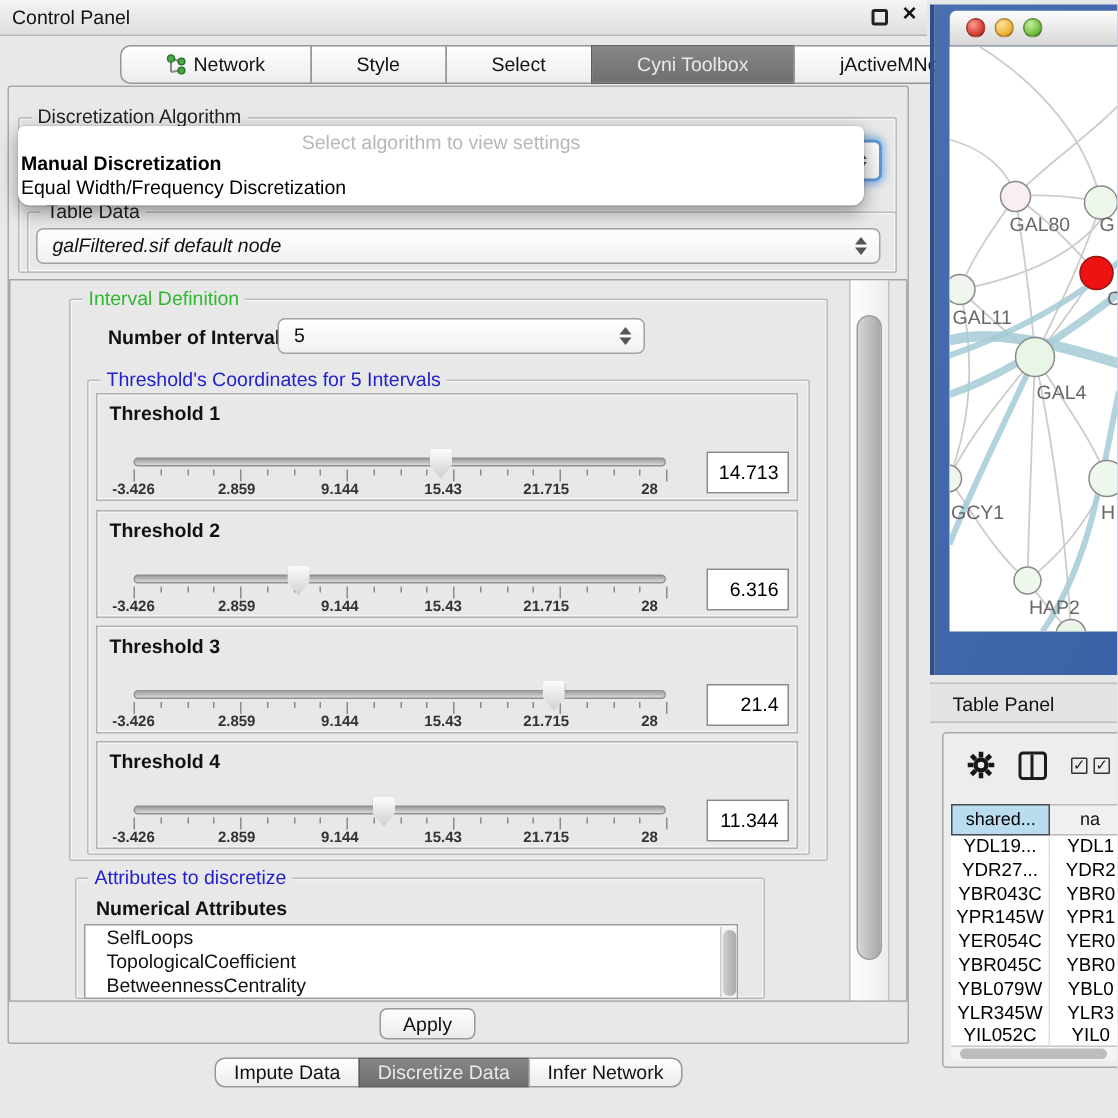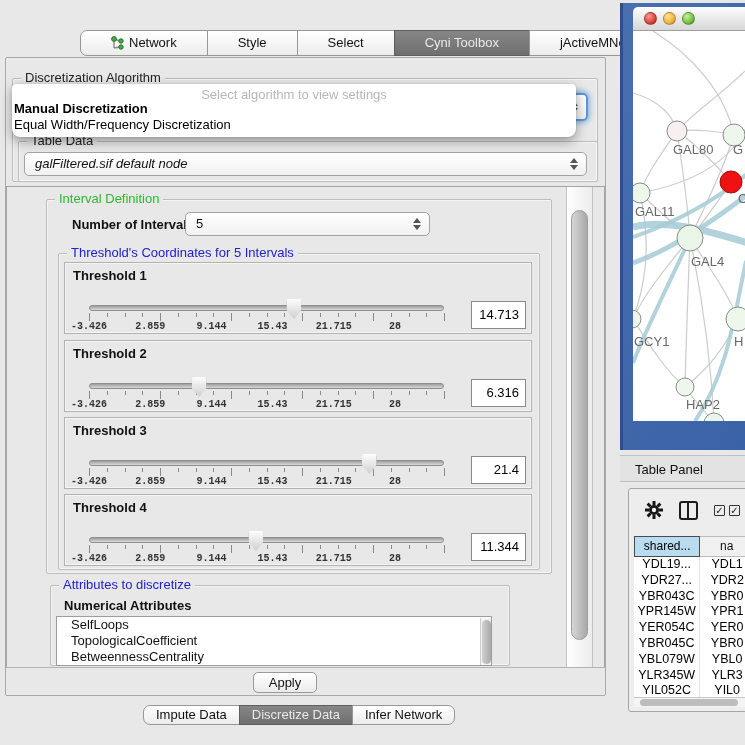--- a/index.html
+++ b/index.html
@@ -59,21 +59,21 @@
   .tpanel .tlabel { position:absolute; left:8px; top:5px; font-size:13px; font-weight:bold; color:#111; }
   .trackwrap { position:absolute; left:24px; top:39px; width:355px; height:20px; }
   .track { position:absolute; left:0; right:0; top:3px; height:6px; border-radius:3px;
     background:linear-gradient(#9d9d9d,#d9d9d9); border:1px solid #8f8f8f; }
   .thumb { position:absolute; top:-3px; width:15px; height:20px; transform:translateX(-50%);
     background:linear-gradient(#fdfdfd,#cfcfcf); clip-path:polygon(8% 0,92% 0,100% 12%,100% 55%,50% 100%,0 55%,0 12%);
     filter:drop-shadow(0 0 1px #777); z-index:3; }
   .ticks { position:absolute; left:24px; top:50px; width:355px; height:8px; }
   .tick { position:absolute; top:0; width:1px; height:4px; background:#8a8a8a; }
   .tick.major { height:8px; }
-  .tick-labels { position:absolute; left:24px; top:58px; width:306px; height:12px;font-family:Liberation Mono, monospace; }
+  .tick-labels { position:absolute; left:24px; top:58px; width:344px; height:12px; }
   .tick-labels span { position:absolute; transform:translateX(-50%); font-size:10px; font-weight:bold; color:#333; white-space:nowrap; }
   .valuebox { position:absolute; left:406px; top:38px; width:55px; height:28px; background:#fff;
     border:1px solid #8a8a8a; font-size:13px; color:#000; text-align:right; line-height:26px; padding-right:6px; }
 
   
   .attr-list { position:absolute; left:56px; top:616px; width:436px; height:50px; background:#fff;
     border:1px solid #9d9d9d; overflow:hidden; font-size:13px; color:#111; }
   .attr-list .li { padding-left:14px; height:16px; line-height:16px; white-space:nowrap; }
   .attr-sb { position:absolute; left:423px; top:1px; width:12px; height:48px; background:#f2f2f2; border-left:1px solid #ccc; }
   .attr-sb .th { position:absolute; left:1px; top:2px; width:9px; height:44px; border-radius:5px;
@@ -123,20 +123,25 @@
   .tp-hsb { position:absolute; left:5px; top:208px; width:115px; height:10px; background:#f4f4f4; border-top:1px solid #c7c7c7; }
   .tp-hsb .th { position:absolute; left:6px; top:1px; width:98px; height:7px; border-radius:4px; background:#bdbdbd; }
 
   svg text { font-family:"Liberation Sans","DejaVu Sans",sans-serif; }
 </style>
 </head>
 <body>
 
 <div id="screen">
 
+  <div class="titlebar">
+    <span class="t">Control Panel</span>
+    <span class="win-float"></span>
+    <span class="win-close">×</span>
+  </div>
 
   <div class="seg" id="top-tabs" style="left:80px; top:30px;">
       <div class="tab">
         <svg width="13" height="15" viewBox="0 0 13 15">
           <path d="M3,3 L9,5 M3,3 L3,12 M3,12 L9,11" stroke="#8a8a8a" stroke-width="1.4" fill="none"></path>
           <circle cx="3" cy="3" r="2.4" fill="#4aa84a" stroke="#2c742c"></circle>
           <circle cx="10" cy="5" r="2.2" fill="#4aa84a" stroke="#2c742c"></circle>
           <circle cx="10" cy="11" r="2.2" fill="#4aa84a" stroke="#2c742c"></circle>
         </svg>
         <span>Network</span>

